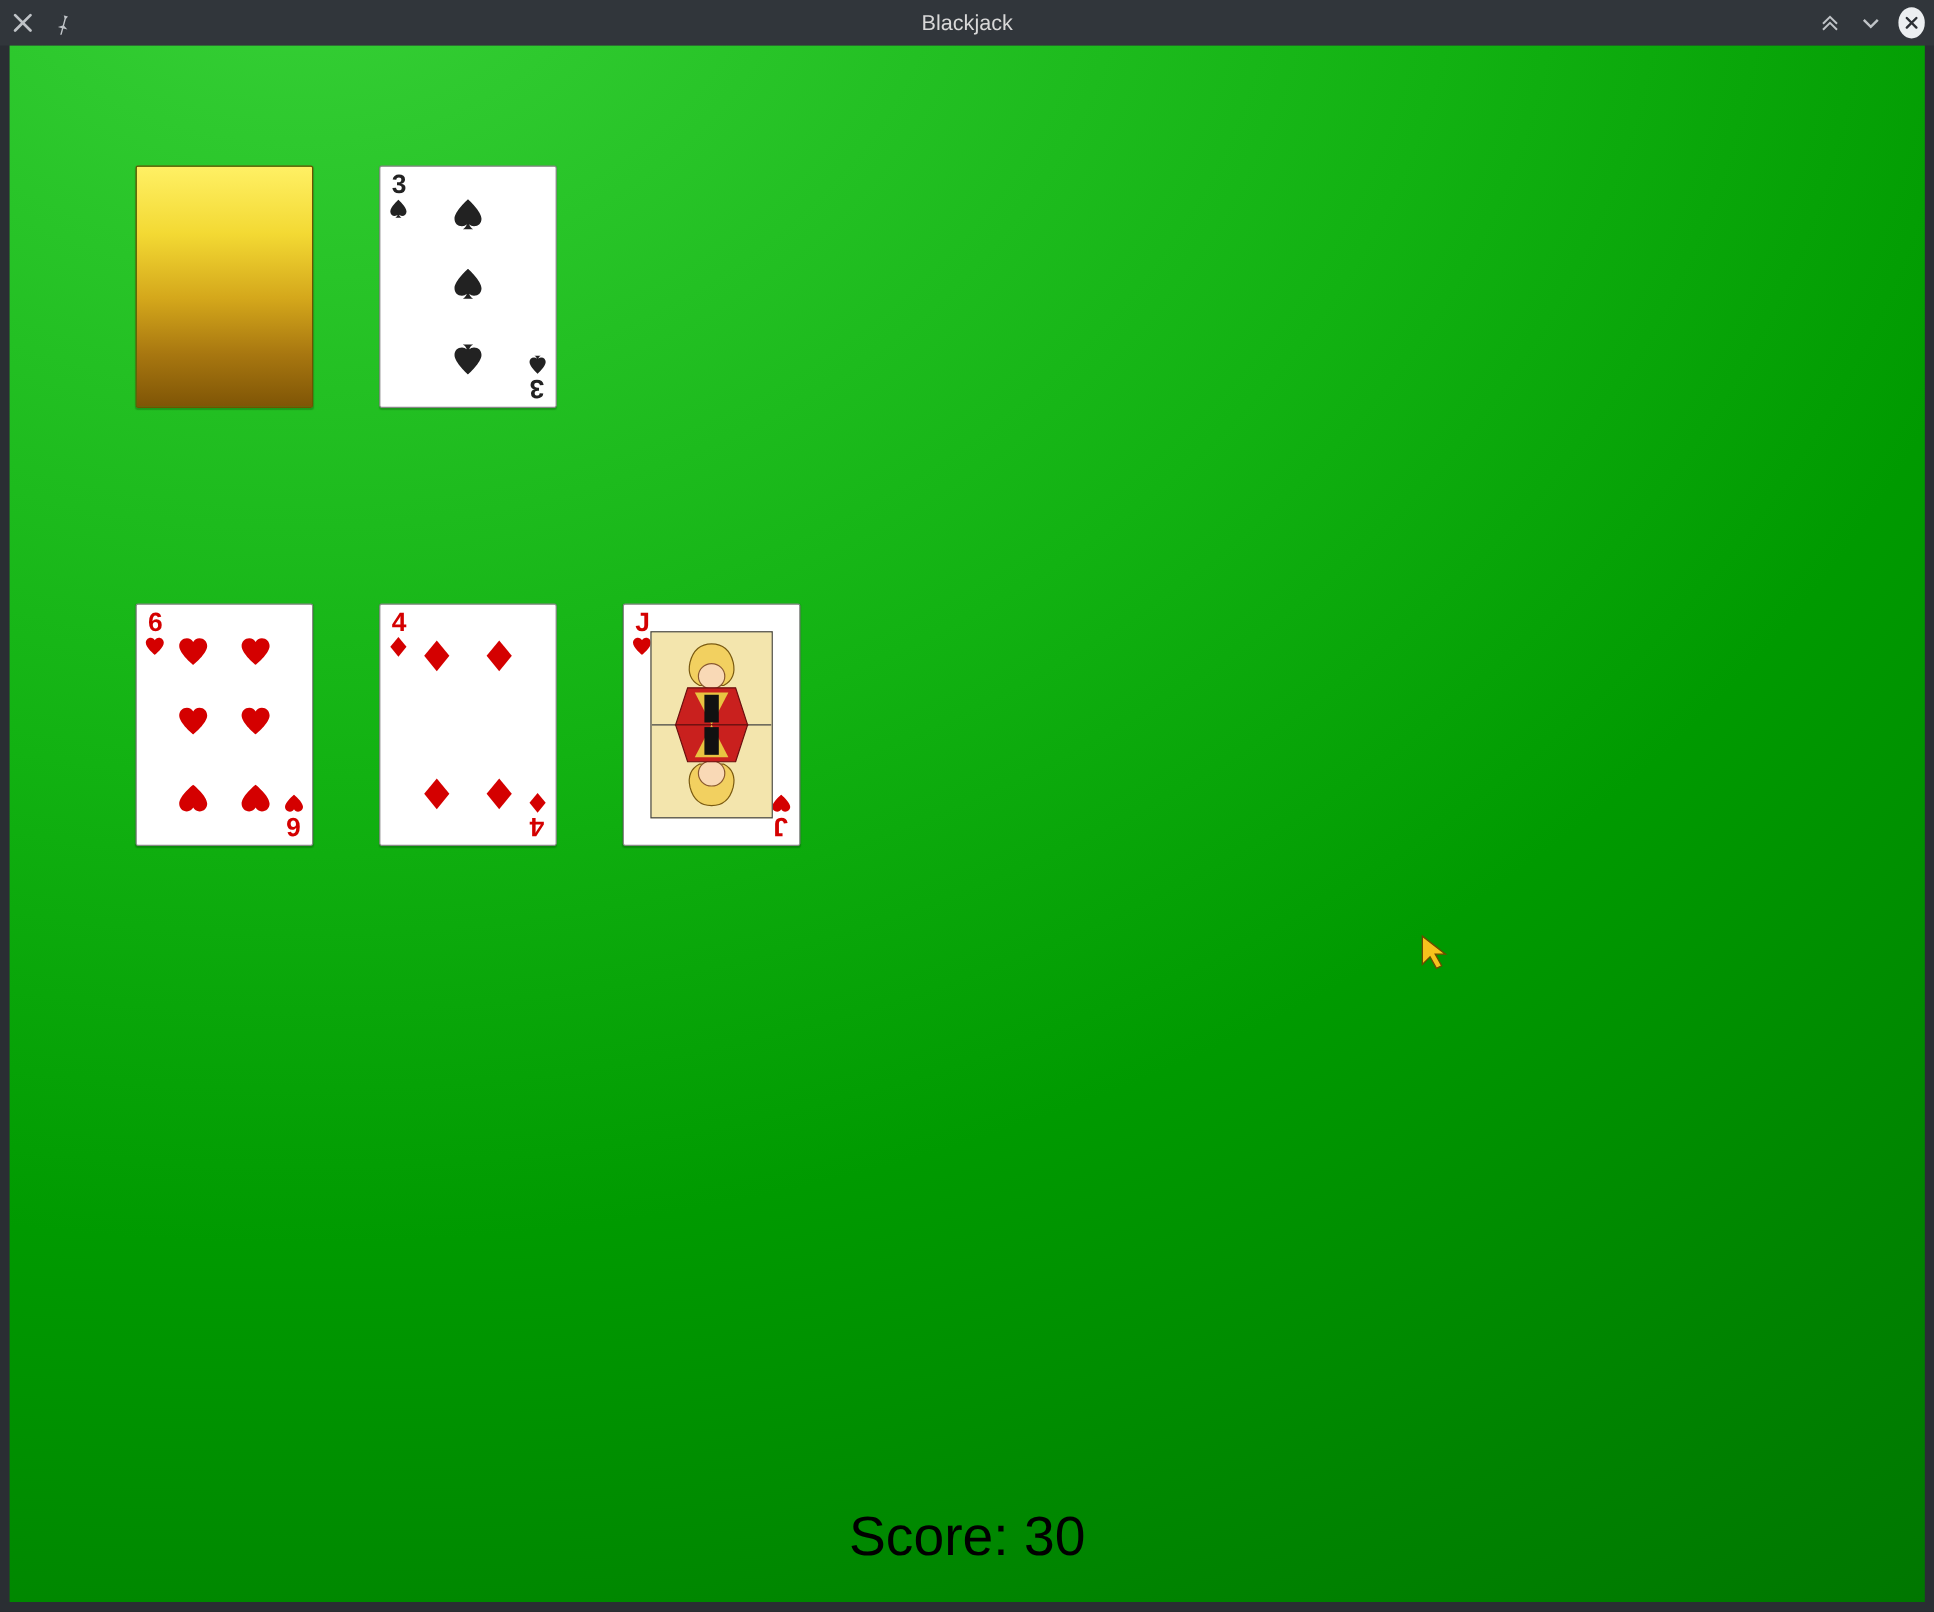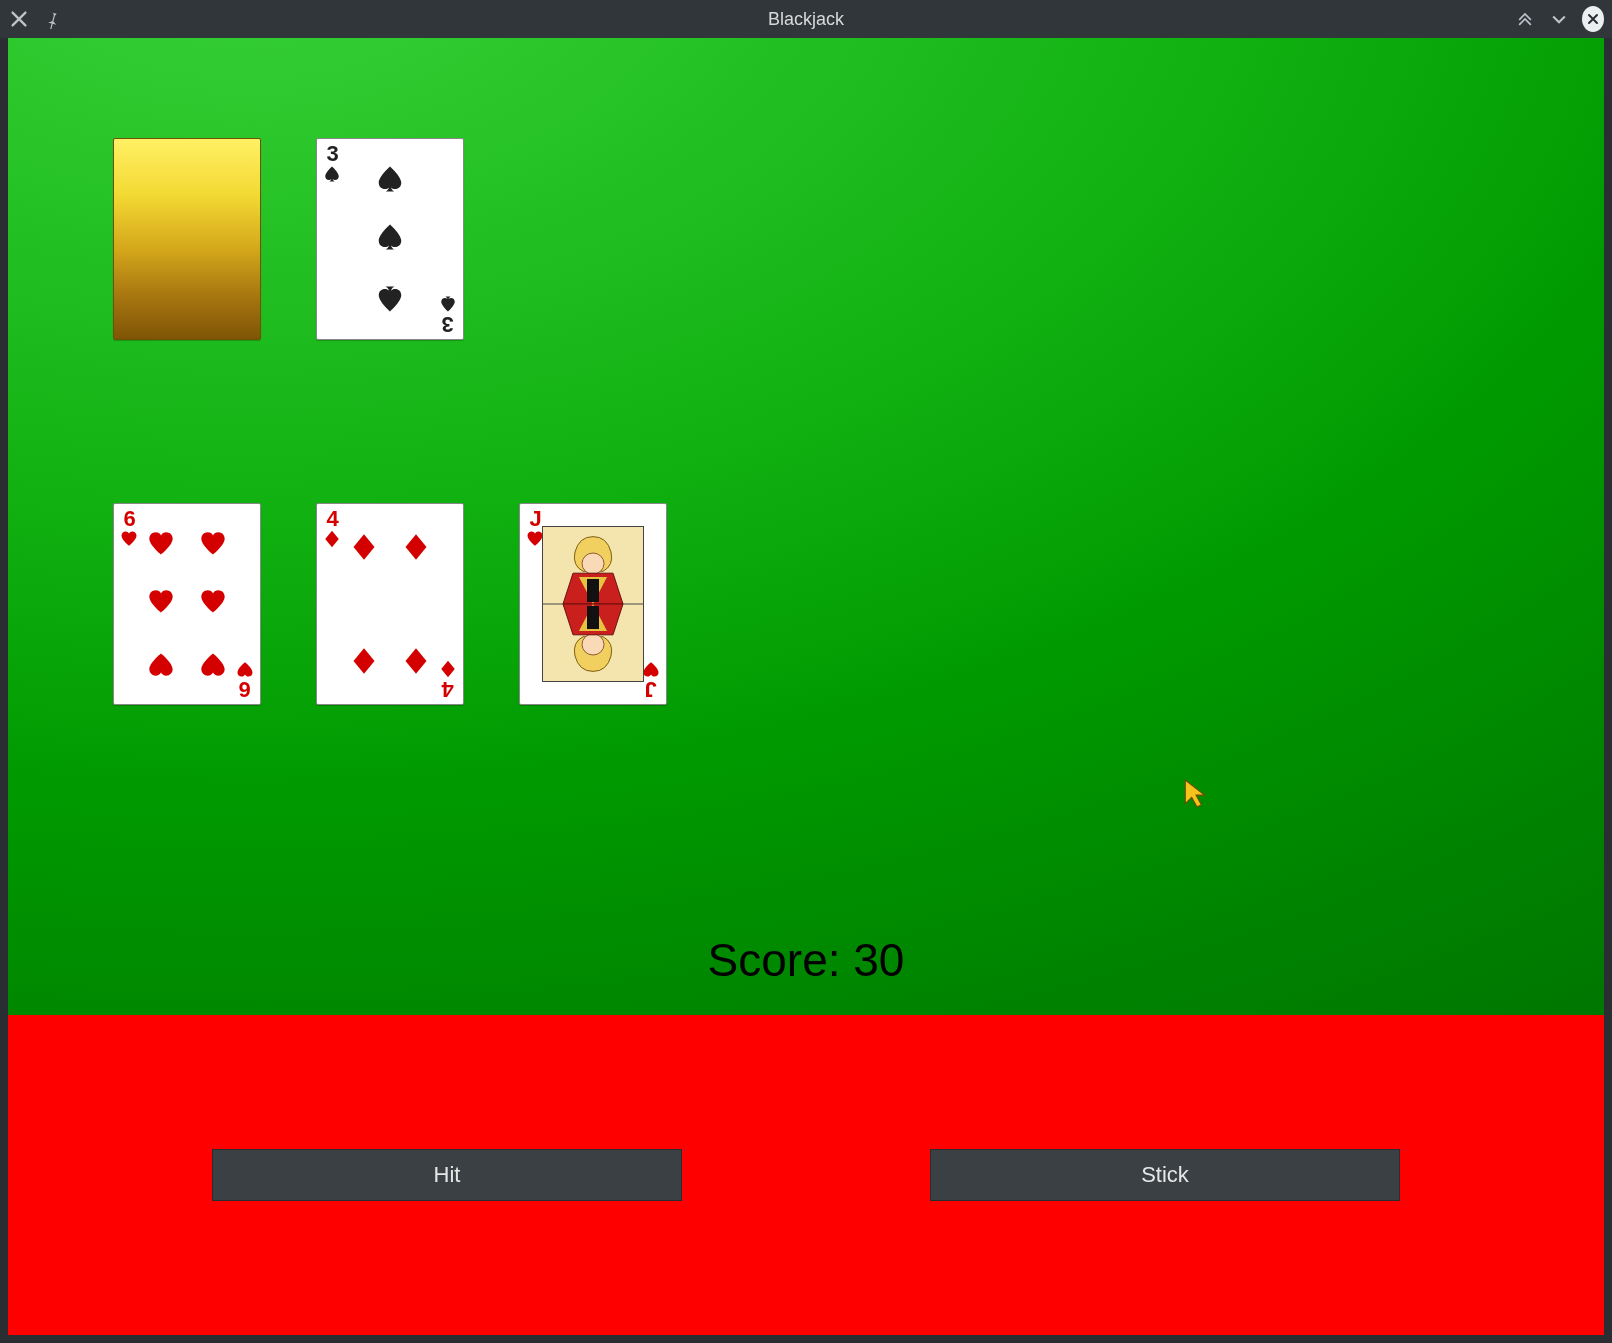--- a/index.html
+++ b/index.html
@@ -330,19 +330,15 @@
       </div>
 
       <div class="cursor">
         <svg viewBox="0 0 24 28" width="26" height="30">
           <path d="M2 2 L2 24 L8 18 L13 27 L17 25 L12 16 L20 16 Z" fill="#f6c21c" stroke="#6b4b00" stroke-width="1"></path>
         </svg>
       </div>
 
     </div>
 
-    <div class="controls">
-      <div class="btn">Hit</div>
-      <div class="btn">Stick</div>
-    </div>
   </div>
 
 </div>
 
 </body></html>

